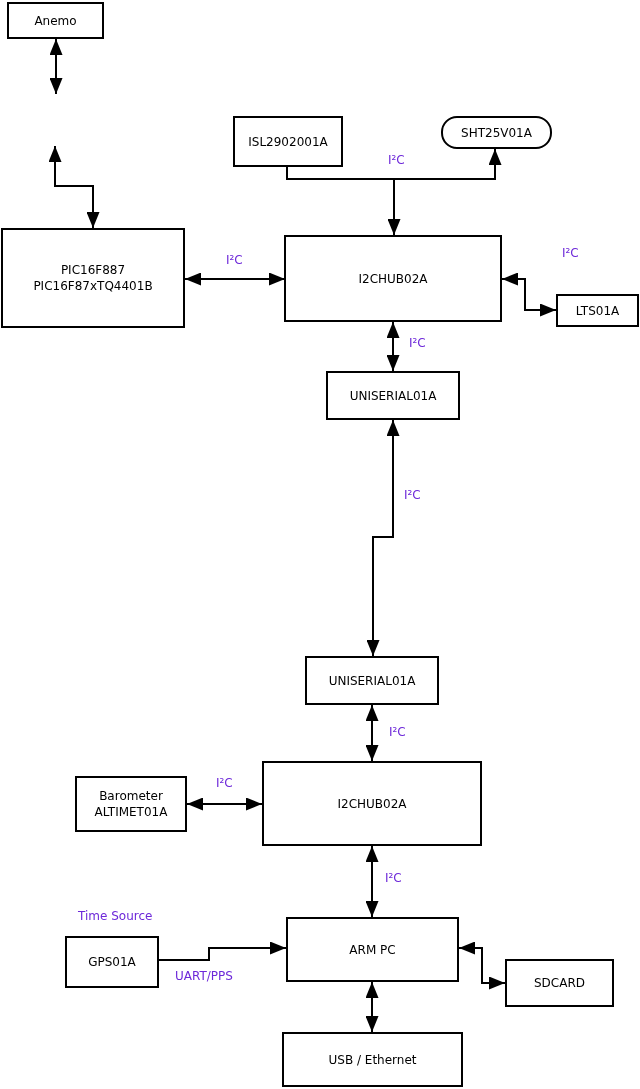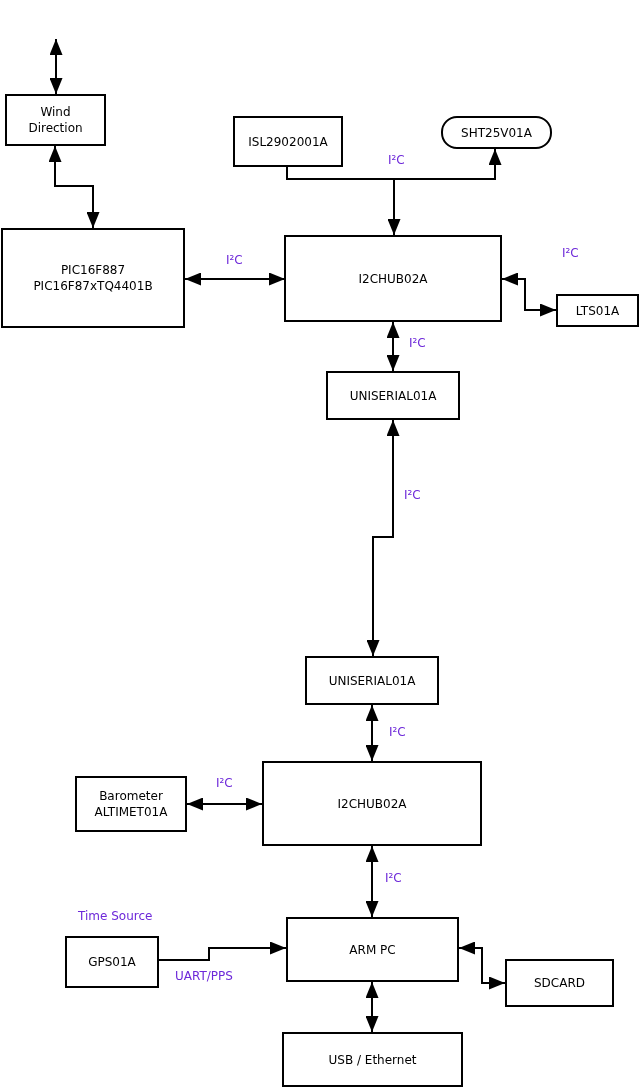--- a/index.html
+++ b/index.html
@@ -69,22 +69,21 @@
     <path class="wire" d="M393,322 L393,371" marker-start="url(#arr)" marker-end="url(#arr)"></path>
     <path class="wire" d="M393,420 L393,537 L373,537 L373,656" marker-start="url(#arr)" marker-end="url(#arr)"></path>
     <path class="wire" d="M372,705 L372,761" marker-start="url(#arr)" marker-end="url(#arr)"></path>
     <path class="wire" d="M187,804 L262,804" marker-start="url(#arr)" marker-end="url(#arr)"></path>
     <path class="wire" d="M372,846 L372,917" marker-start="url(#arr)" marker-end="url(#arr)"></path>
     <path class="wire" d="M159,960 L209,960 L209,948 L286,948" marker-end="url(#arr)"></path>
     <path class="wire" d="M459,948 L482,948 L482,983 L505,983" marker-start="url(#arr)" marker-end="url(#arr)"></path>
     <path class="wire" d="M372,982 L372,1032" marker-start="url(#arr)" marker-end="url(#arr)"></path>
   </svg>
 
-  <div class="node" style="left:5px;   top:94px;   width:101px; height:52px;">Wind
-Direction</div>
+  <div class="node" style="left:7px;   top:2px;    width:97px;  height:37px;">Anemo</div>
   <div class="node" style="left:1px;   top:228px;  width:184px; height:100px;">PIC16F887
 PIC16F87xTQ4401B</div>
   <div class="node" style="left:233px; top:116px;  width:110px; height:51px;">ISL2902001A</div>
   <div class="node" style="left:441px; top:116px;  width:111px; height:33px;border-radius:16px;">SHT25V01A</div>
   <div class="node" style="left:284px; top:235px;  width:218px; height:87px;">I2CHUB02A</div>
   <div class="node" style="left:556px; top:294px;  width:83px;  height:33px;">LTS01A</div>
   <div class="node" style="left:326px; top:371px;  width:134px; height:49px;">UNISERIAL01A</div>
   <div class="node" style="left:305px; top:656px;  width:134px; height:49px;">UNISERIAL01A</div>
   <div class="node" style="left:75px;  top:776px;  width:112px; height:56px;">Barometer
 ALTIMET01A</div>

